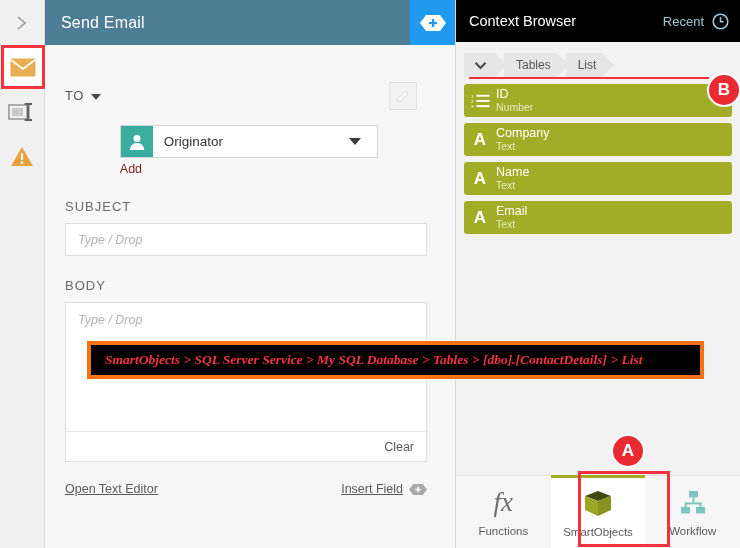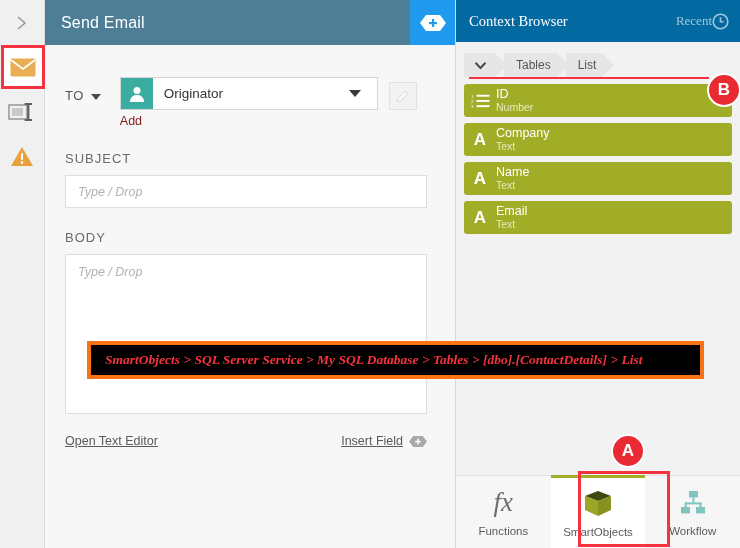--- a/index.html
+++ b/index.html
@@ -120,20 +120,21 @@
     width: 0; height: 0;
     border-left: 5px solid transparent;
     border-right: 5px solid transparent;
     border-top: 6px solid #4a4a4a;
     margin-left: 7px;
     vertical-align: middle;
   }
   .to-select-wrap {
     margin-left: 19px;
     position: relative;
+    margin-top: 48px;
   }
   .to-select {
     display: flex;
     align-items: center;
     width: 258px;
     height: 33px;
     background: #ffffff;
     border: 1px solid #d5d5d5;
     box-sizing: border-box;
     cursor: pointer;
@@ -254,36 +255,35 @@
   .right {
     flex: 1;
     height: 548px;
     background: #f2f2f2;
     display: flex;
     flex-direction: column;
     position: relative;
   }
   .right-header {
     height: 42px;
-    background: #0369a1;
+    background: #000000;
     display: flex;
     align-items: center;
     justify-content: space-between;
     padding: 0 11px 0 13px;
     box-sizing: border-box;
-    font-family: Liberation Serif, serif;
   }
   .right-title {
     color: #ffffff;
     font-size: 14.5px;
   }
   .recent-wrap {
     display: flex;
     align-items: center;
-    gap: 0;
+    gap: 8px;
     cursor: pointer;
   }
   .recent-label {
     color: #9fc6d8;
     font-size: 13px;
   }
 
   .breadcrumb {
     height: 30px;
     background: #f2f2f2;
@@ -516,20 +516,23 @@
           </svg>
         </div>
       </div>
 
       <div class="field-label">SUBJECT</div>
       <input class="subject-input" type="text" placeholder="Type / Drop" style="">
 
       <div class="field-label">BODY</div>
       <div class="body-box">
         <div class="body-placeholder">Type / Drop</div>
+        <div class="body-footer">
+          <span class="clear-link">Clear</span>
+        </div>
       </div>
 
       <div class="body-links">
         <span>Open Text Editor</span>
         <span class="insert-field">
           <span>Insert Field</span>
           <svg width="18" height="11" viewBox="0 0 26 16">
             <path d="M6 0 L20 0 L26 8 L20 16 L6 16 L0 8 Z" fill="#a9a9a9"></path>
             <rect x="12" y="4" width="2.2" height="8" fill="#ffffff"></rect>
             <rect x="9" y="7" width="8" height="2.2" fill="#ffffff"></rect>

